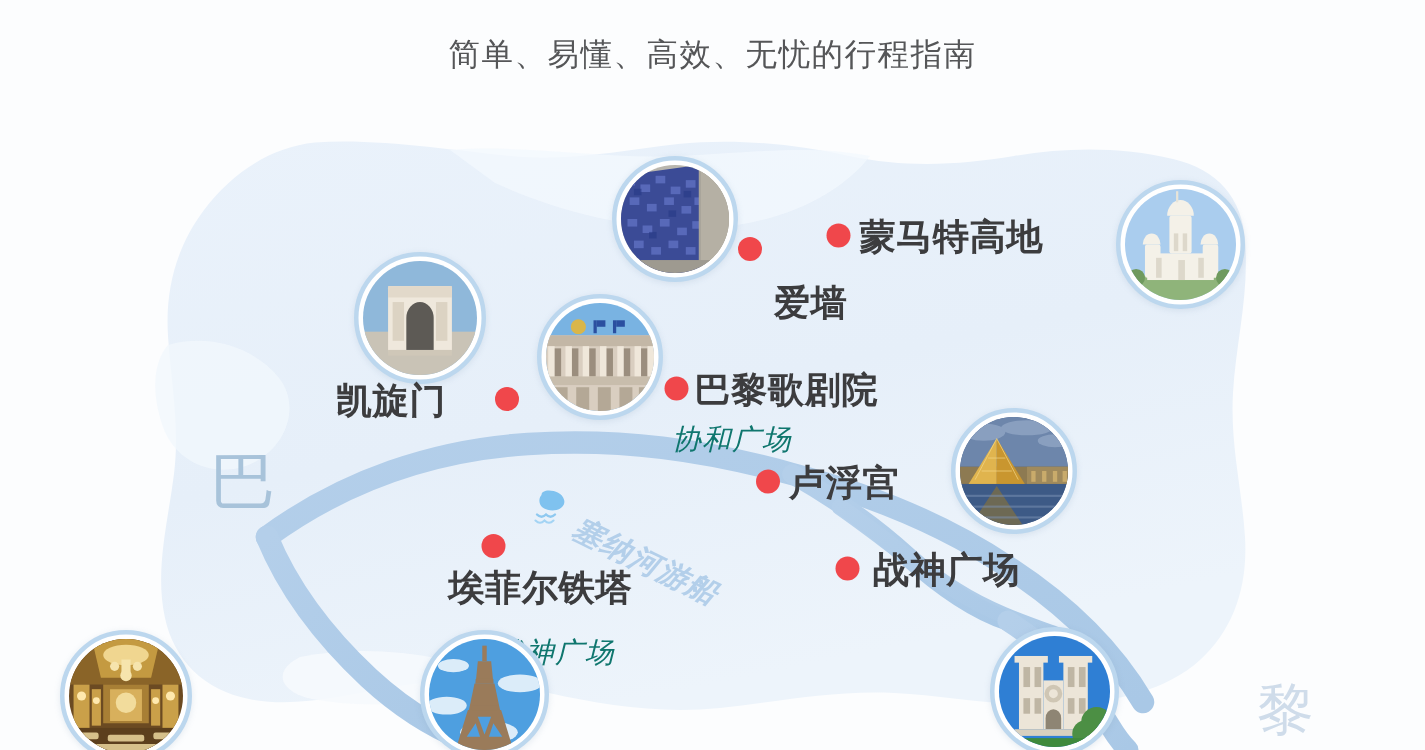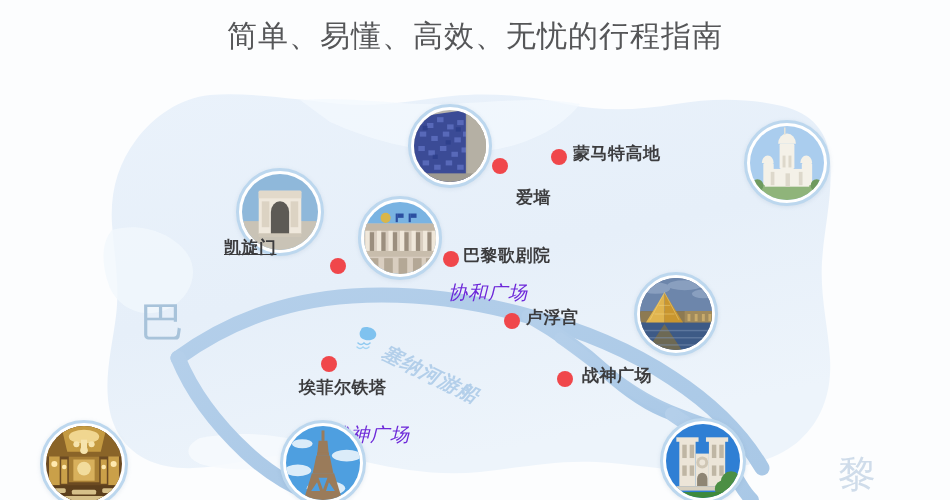--- a/index.html
+++ b/index.html
@@ -11,40 +11,40 @@
   }
   #stage{position:absolute;inset:0;width:950px;height:500px;overflow:hidden;background:#fcfdfe;}
 
   
   .title-bar{
     position:absolute;top:0;left:0;width:950px;height:72px;
     display:flex;align-items:center;justify-content:center;
     z-index:40;
   }
   .title-text{
-    font-size:30px;color:#555658;letter-spacing:1px;
+    font-size:21px;color:#555658;letter-spacing:1px;
     font-weight:400;white-space:nowrap;
   }
 
   
   .map-layer{position:absolute;top:0;left:0;width:950px;height:500px;z-index:1;}
 
   
   .wm{
     position:absolute;z-index:3;
     color:#b9cfe2;font-size:40px;font-weight:400;
     user-select:none;line-height:1;
   }
   .wm.big{font-size:44px;color:#a8c3da;}
   .wm.faint{color:#cfdcea;}
 
   
   .area-label{
     position:absolute;z-index:6;
-    color:#6d28d9;font-size:19px;font-style:italic;
+    color:#0f766e;font-size:19px;font-style:italic;
     white-space:nowrap;letter-spacing:1px;
     font-weight:500;
   }
   .river-label{
     position:absolute;z-index:7;
     color:#b3cfea;font-size:20px;font-style:italic;font-weight:600;
     white-space:nowrap;letter-spacing:1px;
     transform:rotate(26deg);transform-origin:0 50%;
   }
 
@@ -52,21 +52,21 @@
   .dot{
     position:absolute;z-index:14;
     width:16px;height:16px;border-radius:50%;
     background:#f0474b;
     box-shadow:0 0 0 0 rgba(0,0,0,0);
   }
 
   
   .poi-label{
     position:absolute;z-index:15;
-    font-size:17px;font-weight:700;color:#3c3c3e;
+    font-size:24px;font-weight:700;color:#3c3c3e;
     white-space:nowrap;letter-spacing:0.5px;
   }
 
   
   .bubble{
     position:absolute;z-index:12;
     border-radius:50%;
     background:#ffffff;
     border:3px solid #bcd7ee;
     box-sizing:border-box;
@@ -418,21 +418,21 @@
   </div>
 
   <div class="dot" style="left:330px;top:258px;"></div>
   <div class="dot" style="left:492px;top:158px;"></div>
   <div class="dot" style="left:551px;top:149px;"></div>
   <div class="dot" style="left:443px;top:251px;"></div>
   <div class="dot" style="left:504px;top:313px;"></div>
   <div class="dot" style="left:321px;top:356px;"></div>
   <div class="dot" style="left:557px;top:371px;"></div>
 
-  <div class="poi-label" style="left:224px;top:236px;text-decoration:underline;">凯旋门</div>
+  <div class="poi-label" style="left:224px;top:251px;">凯旋门</div>
   <div class="poi-label" style="left:471px;top:186px;margin-left:45px;">爱墙</div>
   <div class="poi-label" style="left:573px;top:142px;">蒙马特高地</div>
   <div class="poi-label" style="left:526px;top:306px;">卢浮宫</div>
   <div class="poi-label" style="left:463px;top:244px;">巴黎歌剧院</div>
   <div class="poi-label" style="left:299px;top:376px;">埃菲尔铁塔</div>
   <div class="poi-label" style="left:582px;top:364px;">战神广场</div>
 
 </div>
 
 </body></html>

